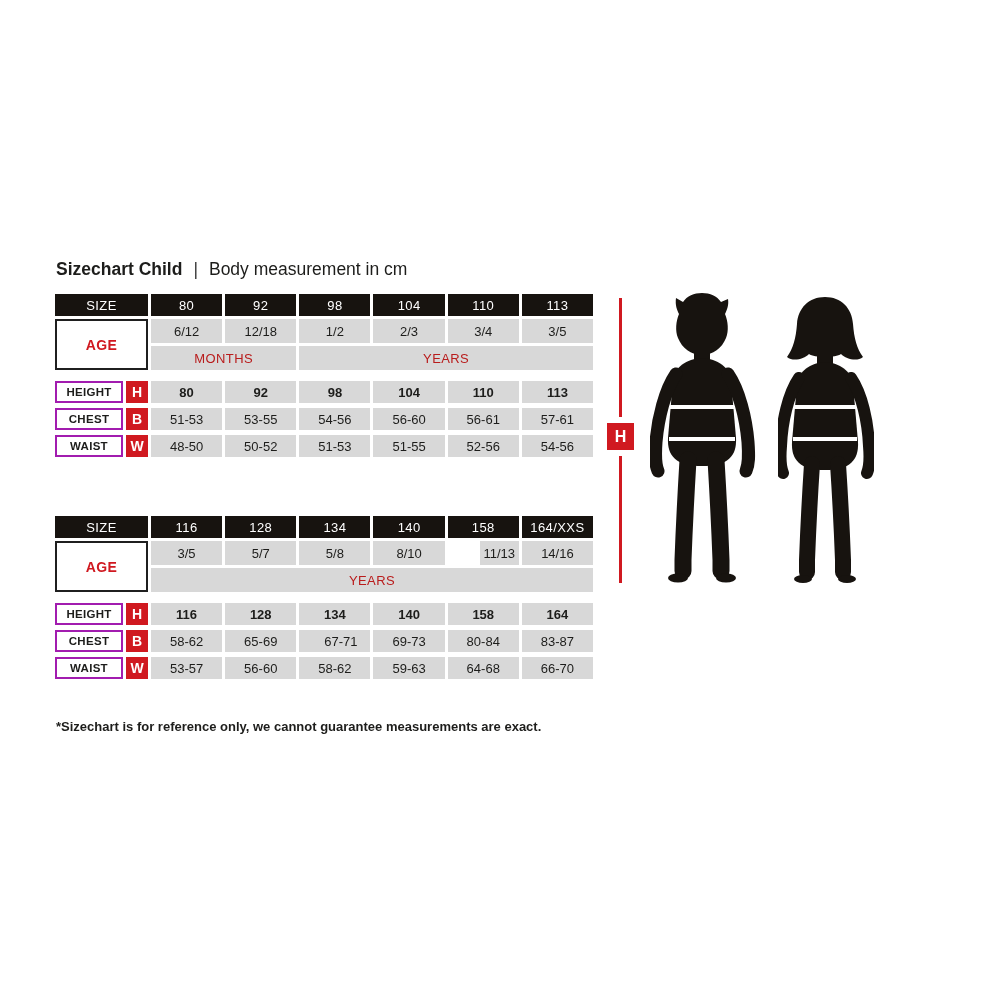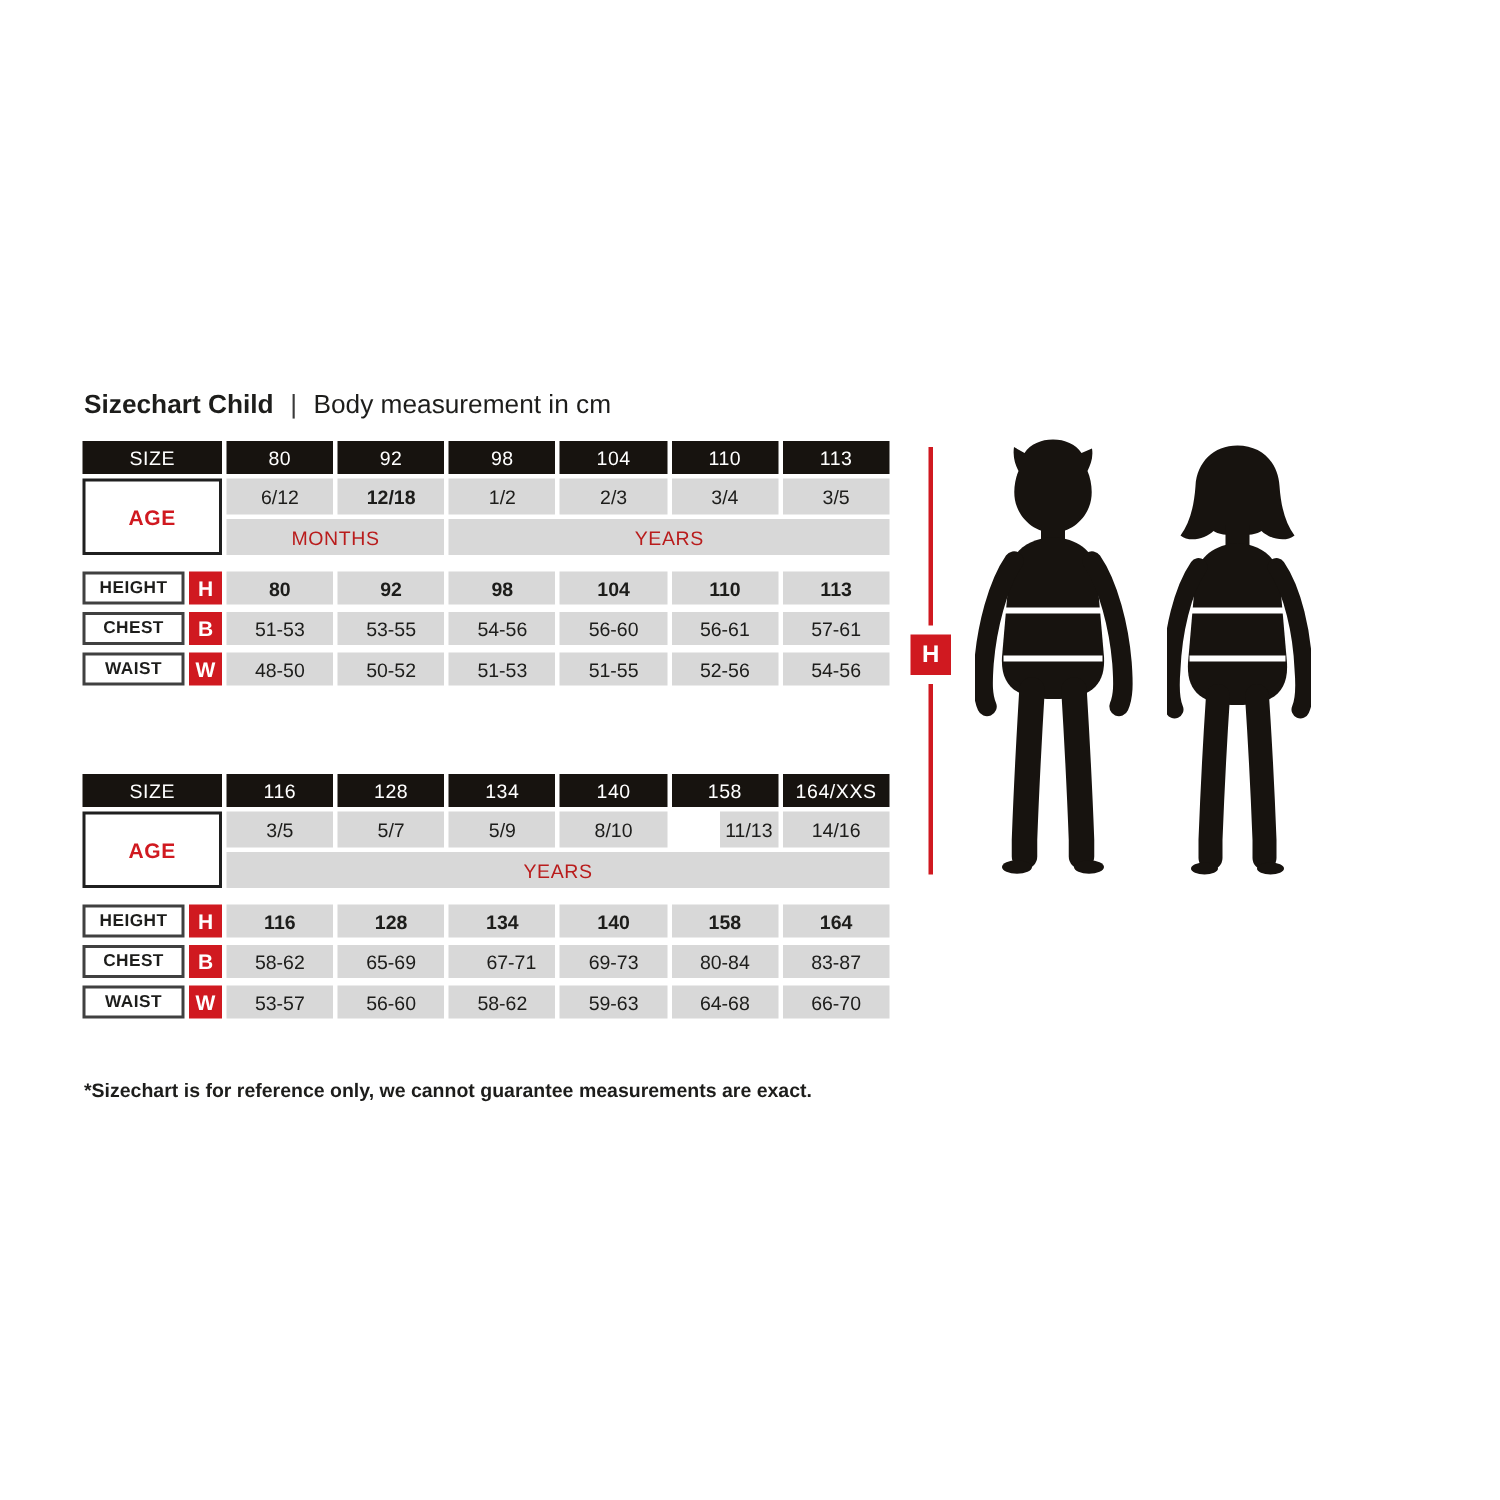--- a/index.html
+++ b/index.html
@@ -25,21 +25,21 @@
   .cell.gray  { background:var(--cell-gray); color:#1d1d1b; }
   .cell.bold  { font-weight:bold; }
   .cell.unit  { color:#b91c1c; letter-spacing:.4px; }
   .age-cell {
     background:#fff; border:2px solid #1f1f1f; color:var(--accent-red);
     font-weight:bold; font-size:14px; letter-spacing:.4px;
     display:flex; align-items:center; justify-content:center;
   }
   .label-wrap { display:flex; gap:3px; }
   .label-box {
-    flex:1; background:#fff; border:2px solid #404040; color:#1d1d1b;
+    flex:1; background:#fff; border:2px solid #a21caf; color:#1d1d1b;
     font-weight:bold; font-size:11.5px; letter-spacing:.3px;
     display:flex; align-items:center; justify-content:center;
   }
   .marker {
     width:22px; background:var(--accent-red); color:#fff; font-weight:bold; font-size:14px;
     display:flex; align-items:center; justify-content:center;
   }
   
   .fig-line { position:absolute; background:var(--accent-red); }
   .fig-square {
@@ -64,21 +64,21 @@
       <div class="tgrid tgrid-top">
         <div class="cell black" style="grid-area: 1 / 1;">SIZE</div>
         <div class="cell black" style="grid-area: 1 / 2;">80</div>
         <div class="cell black" style="grid-area: 1 / 3;">92</div>
         <div class="cell black" style="grid-area: 1 / 4;">98</div>
         <div class="cell black" style="grid-area: 1 / 5;">104</div>
         <div class="cell black" style="grid-area: 1 / 6;">110</div>
         <div class="cell black" style="grid-area: 1 / 7;">113</div>
         <div class="age-cell" style="grid-area: 2 / 1 / 4;">AGE</div>
         <div class="cell gray" style="grid-area: 2 / 2;">6/12</div>
-        <div class="cell gray" style="grid-area: 2 / 3; font-weight: bold;">12/18</div>
+        <div class="cell gray" style="grid-area: 2 / 3;">12/18</div>
         <div class="cell gray" style="grid-area: 2 / 4;">1/2</div>
         <div class="cell gray" style="grid-area: 2 / 5;">2/3</div>
         <div class="cell gray" style="grid-area: 2 / 6;">3/4</div>
         <div class="cell gray" style="grid-area: 2 / 7;">3/5</div>
         <div class="cell gray unit" style="grid-area: 3 / 2 / auto / 4;">MONTHS</div>
         <div class="cell gray unit" style="grid-area: 3 / 4 / auto / 8;">YEARS</div>
       </div>
       <div class="tgrid tgrid-bottom">
         <div class="label-wrap" style="grid-area: 1 / 1;">
           <div class="label-box">HEIGHT</div>
@@ -117,21 +117,21 @@
         <div class="cell black" style="grid-area: 1 / 1;">SIZE</div>
         <div class="cell black" style="grid-area: 1 / 2;">116</div>
         <div class="cell black" style="grid-area: 1 / 3;">128</div>
         <div class="cell black" style="grid-area: 1 / 4;">134</div>
         <div class="cell black" style="grid-area: 1 / 5;">140</div>
         <div class="cell black" style="grid-area: 1 / 6;">158</div>
         <div class="cell black" style="grid-area: 1 / 7;">164/XXS</div>
         <div class="age-cell" style="grid-area: 2 / 1 / 4;">AGE</div>
         <div class="cell gray" style="grid-area: 2 / 2;">3/5</div>
         <div class="cell gray" style="grid-area: 2 / 3;">5/7</div>
-        <div class="cell gray" style="grid-area: 2 / 4;">5/9</div>
+        <div class="cell gray" style="grid-area: 2 / 4;">5/8</div>
         <div class="cell gray" style="grid-area: 2 / 5;">8/10</div>
         <div class="cell gray" style="grid-area: 2 / 6; margin-left: 32px;">11/13</div>
         <div class="cell gray" style="grid-area: 2 / 7;">14/16</div>
         <div class="cell gray unit" style="grid-area: 3 / 2 / auto / 8;">YEARS</div>
       </div>
       <div class="tgrid tgrid-bottom">
         <div class="label-wrap" style="grid-area: 1 / 1;">
           <div class="label-box">HEIGHT</div>
           <div class="marker">H</div>
         </div>

